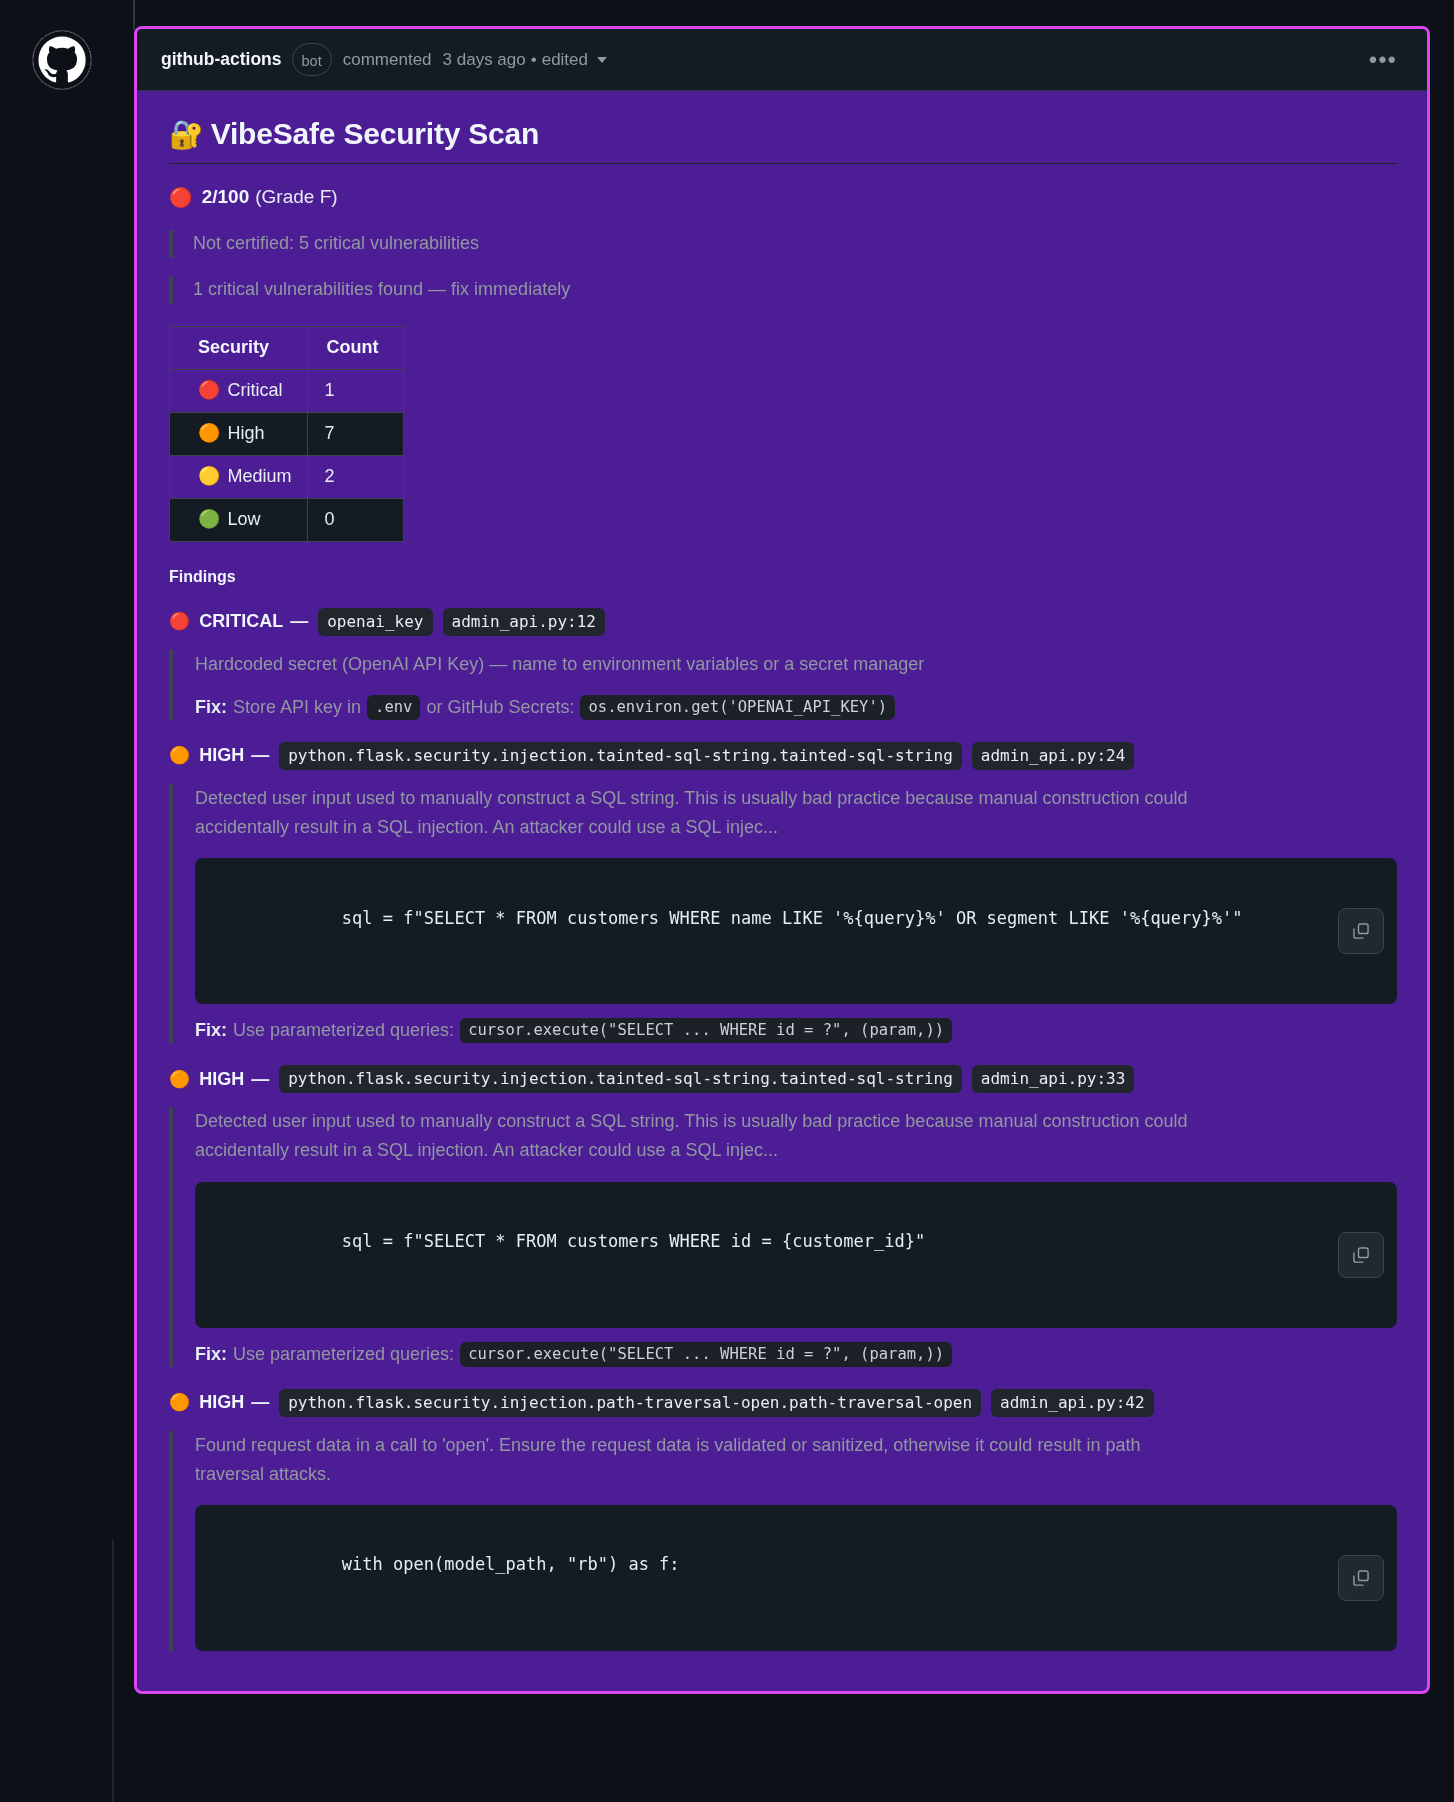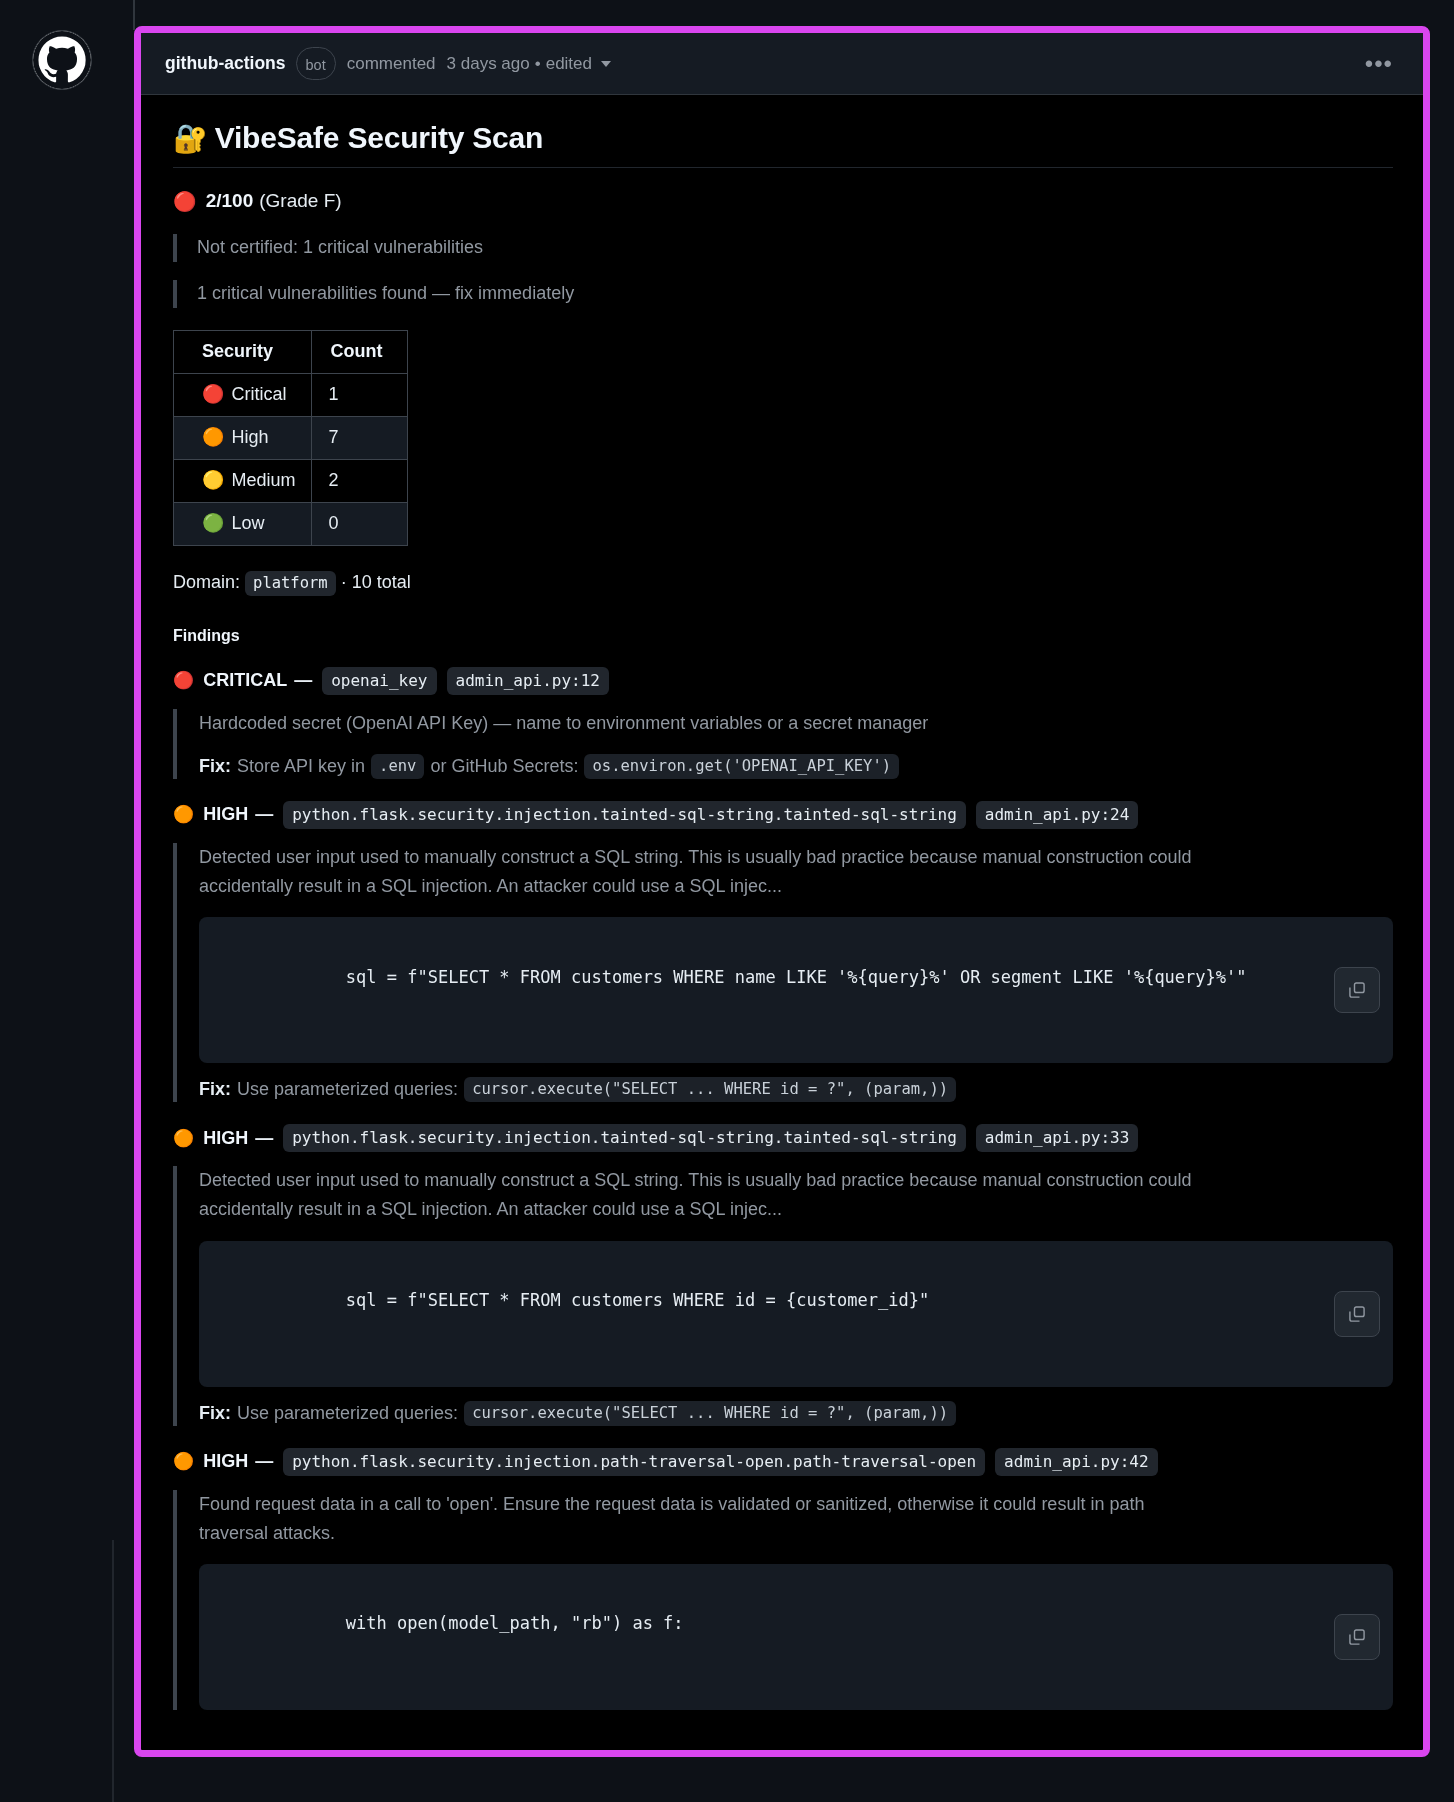--- a/index.html
+++ b/index.html
@@ -41,23 +41,23 @@
     border: 1px solid #30363d;
     overflow: hidden;
     z-index: 5;
   }
   .avatar svg { width: 58px; height: 58px; display: block; }
 
   
   .comment {
     margin-left: 106px;
     margin-right: 24px;
-    border: 7px solid #d946ef;
+    border: 3px solid #d946ef;
     border-radius: 8px;
-    background: #000000;
+    background: #4c1d95;
     min-height: 1560px;
     overflow: hidden;
   }
   .comment-header {
     height: 62px;
     background: #151b23;
     border-bottom: 1px solid #30363d;
     display: flex;
     align-items: center;
     padding: 0 22px 0 24px;
@@ -274,21 +274,21 @@
       <h2 class="scan-title">
         <span class="emoji">🔐</span><span>VibeSafe Security Scan</span>
       </h2>
 
       <div class="score-line">
         <span class="dot">🔴</span>
         <b>2/100</b>
         <span class="grade">(Grade F)</span>
       </div>
 
-      <blockquote>Not certified: 1 critical vulnerabilities</blockquote>
+      <blockquote>Not certified: 5 critical vulnerabilities</blockquote>
       <blockquote>1 critical vulnerabilities found — fix immediately</blockquote>
 
       <table class="sev">
         <thead>
           <tr>
             <th>Security</th>
             <th class="count-h">Count</th>
           </tr>
         </thead>
         <tbody>
@@ -312,26 +312,20 @@
           </tr>
           <tr>
             <td class="sev-name">
               <span class="dot">🟢</span><span>Low</span>
             </td>
             <td class="sev-count">0</td>
           </tr>
         </tbody>
       </table>
 
-      <div class="domain-line">
-        <span>Domain:</span>
-        <code class="inline">platform</code>
-        <span>·</span>
-        <span>10 total</span>
-      </div>
 
       <h3 class="findings-h">Findings</h3>
 
       <div class="finding">
         <div class="finding-head">
           <span class="dot">🔴</span>
           <span class="sev-label">CRITICAL</span>
           <span class="dash">—</span>
           <code class="inline">openai_key</code>
           <code class="inline">admin_api.py:12</code>

